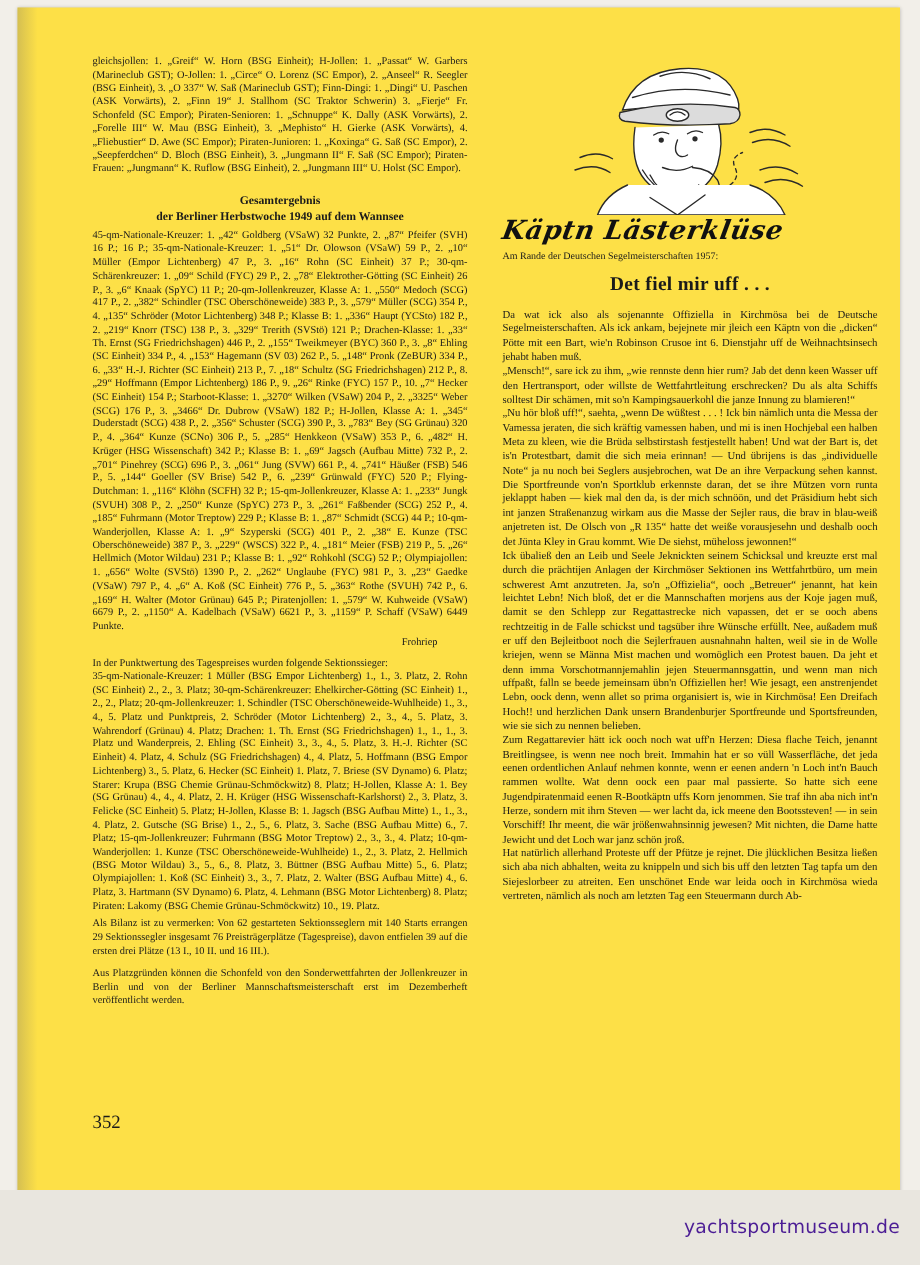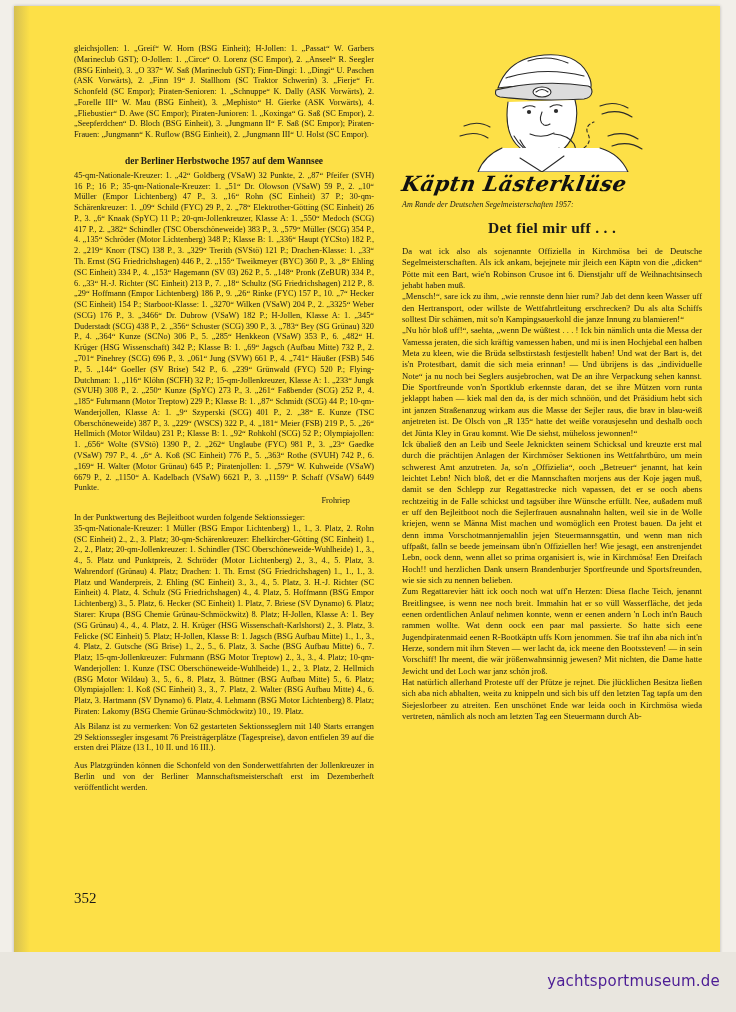--- a/index.html
+++ b/index.html
@@ -112,21 +112,20 @@
     font-family: "DejaVu Serif", serif;
     font-style: italic;
     font-weight: bold;
     font-size: 21px;
     color: #111;
     transform: skewX(-10deg);
     letter-spacing: 0.5px;
     margin-top: -2px;
   }
   .caption-italic {
-    font-style: italic;
     font-size: 8px;
     margin: 6px 0 7px 0;
   }
   .right-head {
     text-align: center;
     font-weight: bold;
     font-size: 15.5px;
     margin: 2px 0 8px 0;
     letter-spacing: 0.3px;
   }
@@ -135,25 +134,26 @@
 <body>
 
 <div class="page">
 
   <div class="paper">
 
     <div class="col-left">
       <p class="para">gleichsjollen: 1. „Greif“ W. Horn (BSG Einheit); H-Jollen: 1. „Passat“ W. Garbers (Marineclub GST); O-Jollen: 1. „Circe“ O. Lorenz (SC Empor), 2. „Anseel“ R. Seegler (BSG Einheit), 3. „O 337“ W. Saß (Marineclub GST); Finn-Dingi: 1. „Dingi“ U. Paschen (ASK Vorwärts), 2. „Finn 19“ J. Stallhom (SC Traktor Schwerin) 3. „Fierje“ Fr. Schonfeld (SC Empor); Piraten-Senioren: 1. „Schnuppe“ K. Dally (ASK Vorwärts), 2. „Forelle III“ W. Mau (BSG Einheit), 3. „Mephisto“ H. Gierke (ASK Vorwärts), 4. „Fliebustier“ D. Awe (SC Empor); Piraten-Junioren: 1. „Koxinga“ G. Saß (SC Empor), 2. „Seepferdchen“ D. Bloch (BSG Einheit), 3. „Jungmann II“ F. Saß (SC Empor); Piraten-Frauen: „Jungmann“ K. Ruflow (BSG Einheit), 2. „Jungmann III“ U. Holst (SC Empor).</p>
       <div class="gap"></div>
       <div class="headline-center">
-        <div>der Berliner Herbstwoche 1957 auf dem Wannsee</div>
+        <div>Gesamtergebnis</div>
+        <div>der Berliner Herbstwoche 1949 auf dem Wannsee</div>
       </div>
       <p class="para">45-qm-Nationale-Kreuzer: 1. „42“ Goldberg (VSaW) 32 Punkte, 2. „87“ Pfeifer (SVH) 16 P.; 16 P.; 35-qm-Nationale-Kreuzer: 1. „51“ Dr. Olowson (VSaW) 59 P., 2. „10“ Müller (Empor Lichtenberg) 47 P., 3. „16“ Rohn (SC Einheit) 37 P.; 30-qm-Schärenkreuzer: 1. „09“ Schild (FYC) 29 P., 2. „78“ Elektrother-Götting (SC Einheit) 26 P., 3. „6“ Knaak (SpYC) 11 P.; 20-qm-Jollenkreuzer, Klasse A: 1. „550“ Medoch (SCG) 417 P., 2. „382“ Schindler (TSC Oberschöneweide) 383 P., 3. „579“ Müller (SCG) 354 P., 4. „135“ Schröder (Motor Lichtenberg) 348 P.; Klasse B: 1. „336“ Haupt (YCSto) 182 P., 2. „219“ Knorr (TSC) 138 P., 3. „329“ Trerith (SVStö) 121 P.; Drachen-Klasse: 1. „33“ Th. Ernst (SG Friedrichshagen) 446 P., 2. „155“ Tweikmeyer (BYC) 360 P., 3. „8“ Ehling (SC Einheit) 334 P., 4. „153“ Hagemann (SV 03) 262 P., 5. „148“ Pronk (ZeBUR) 334 P., 6. „33“ H.-J. Richter (SC Einheit) 213 P., 7. „18“ Schultz (SG Friedrichshagen) 212 P., 8. „29“ Hoffmann (Empor Lichtenberg) 186 P., 9. „26“ Rinke (FYC) 157 P., 10. „7“ Hecker (SC Einheit) 154 P.; Starboot-Klasse: 1. „3270“ Wilken (VSaW) 204 P., 2. „3325“ Weber (SCG) 176 P., 3. „3466“ Dr. Dubrow (VSaW) 182 P.; H-Jollen, Klasse A: 1. „345“ Duderstadt (SCG) 438 P., 2. „356“ Schuster (SCG) 390 P., 3. „783“ Bey (SG Grünau) 320 P., 4. „364“ Kunze (SCNo) 306 P., 5. „285“ Henkkeon (VSaW) 353 P., 6. „482“ H. Krüger (HSG Wissenschaft) 342 P.; Klasse B: 1. „69“ Jagsch (Aufbau Mitte) 732 P., 2. „701“ Pinehrey (SCG) 696 P., 3. „061“ Jung (SVW) 661 P., 4. „741“ Häußer (FSB) 546 P., 5. „144“ Goeller (SV Brise) 542 P., 6. „239“ Grünwald (FYC) 520 P.; Flying-Dutchman: 1. „116“ Klöhn (SCFH) 32 P.; 15-qm-Jollenkreuzer, Klasse A: 1. „233“ Jungk (SVUH) 308 P., 2. „250“ Kunze (SpYC) 273 P., 3. „261“ Faßbender (SCG) 252 P., 4. „185“ Fuhrmann (Motor Treptow) 229 P.; Klasse B: 1. „87“ Schmidt (SCG) 44 P.; 10-qm-Wanderjollen, Klasse A: 1. „9“ Szyperski (SCG) 401 P., 2. „38“ E. Kunze (TSC Oberschöneweide) 387 P., 3. „229“ (WSCS) 322 P., 4. „181“ Meier (FSB) 219 P., 5. „26“ Hellmich (Motor Wildau) 231 P.; Klasse B: 1. „92“ Rohkohl (SCG) 52 P.; Olympiajollen: 1. „656“ Wolte (SVStö) 1390 P., 2. „262“ Unglaube (FYC) 981 P., 3. „23“ Gaedke (VSaW) 797 P., 4. „6“ A. Koß (SC Einheit) 776 P., 5. „363“ Rothe (SVUH) 742 P., 6. „169“ H. Walter (Motor Grünau) 645 P.; Piratenjollen: 1. „579“ W. Kuhweide (VSaW) 6679 P., 2. „1150“ A. Kadelbach (VSaW) 6621 P., 3. „1159“ P. Schaff (VSaW) 6449 Punkte.</p>
       <div class="sig">Frohriep</div>
-      <p class="para">In der Punktwertung des Bejleitboot wurden folgende Sektionssieger:</p>
+      <p class="para">In der Punktwertung des Tagespreises wurden folgende Sektionssieger:</p>
       <p class="para">35-qm-Nationale-Kreuzer: 1 Müller (BSG Empor Lichtenberg) 1., 1., 3. Platz, 2. Rohn (SC Einheit) 2., 2., 3. Platz; 30-qm-Schärenkreuzer: Ehelkircher-Götting (SC Einheit) 1., 2., 2., Platz; 20-qm-Jollenkreuzer: 1. Schindler (TSC Oberschöneweide-Wuhlheide) 1., 3., 4., 5. Platz und Punktpreis, 2. Schröder (Motor Lichtenberg) 2., 3., 4., 5. Platz, 3. Wahrendorf (Grünau) 4. Platz; Drachen: 1. Th. Ernst (SG Friedrichshagen) 1., 1., 1., 3. Platz und Wanderpreis, 2. Ehling (SC Einheit) 3., 3., 4., 5. Platz, 3. H.-J. Richter (SC Einheit) 4. Platz, 4. Schulz (SG Friedrichshagen) 4., 4. Platz, 5. Hoffmann (BSG Empor Lichtenberg) 3., 5. Platz, 6. Hecker (SC Einheit) 1. Platz, 7. Briese (SV Dynamo) 6. Platz; Starer: Krupa (BSG Chemie Grünau-Schmöckwitz) 8. Platz; H-Jollen, Klasse A: 1. Bey (SG Grünau) 4., 4., 4. Platz, 2. H. Krüger (HSG Wissenschaft-Karlshorst) 2., 3. Platz, 3. Felicke (SC Einheit) 5. Platz; H-Jollen, Klasse B: 1. Jagsch (BSG Aufbau Mitte) 1., 1., 3., 4. Platz, 2. Gutsche (SG Brise) 1., 2., 5., 6. Platz, 3. Sache (BSG Aufbau Mitte) 6., 7. Platz; 15-qm-Jollenkreuzer: Fuhrmann (BSG Motor Treptow) 2., 3., 3., 4. Platz; 10-qm-Wanderjollen: 1. Kunze (TSC Oberschöneweide-Wuhlheide) 1., 2., 3. Platz, 2. Hellmich (BSG Motor Wildau) 3., 5., 6., 8. Platz, 3. Büttner (BSG Aufbau Mitte) 5., 6. Platz; Olympiajollen: 1. Koß (SC Einheit) 3., 3., 7. Platz, 2. Walter (BSG Aufbau Mitte) 4., 6. Platz, 3. Hartmann (SV Dynamo) 6. Platz, 4. Lehmann (BSG Motor Lichtenberg) 8. Platz; Piraten: Lakomy (BSG Chemie Grünau-Schmöckwitz) 10., 19. Platz.</p>
       <div class="small-gap"></div>
       <p class="para">Als Bilanz ist zu vermerken: Von 62 gestarteten Sektionsseglern mit 140 Starts errangen 29 Sektionssegler insgesamt 76 Preisträgerplätze (Tagespreise), davon entfielen 39 auf die ersten drei Plätze (13 I., 10 II. und 16 III.).</p>
       <div class="gap"></div>
       <p class="para">Aus Platzgründen können die Schonfeld von den Sonderwettfahrten der Jollenkreuzer in Berlin und von der Berliner Mannschaftsmeisterschaft erst im Dezemberheft veröffentlicht werden.</p>
     </div>
 
     <div class="col-right">
 
       <div class="illus">

